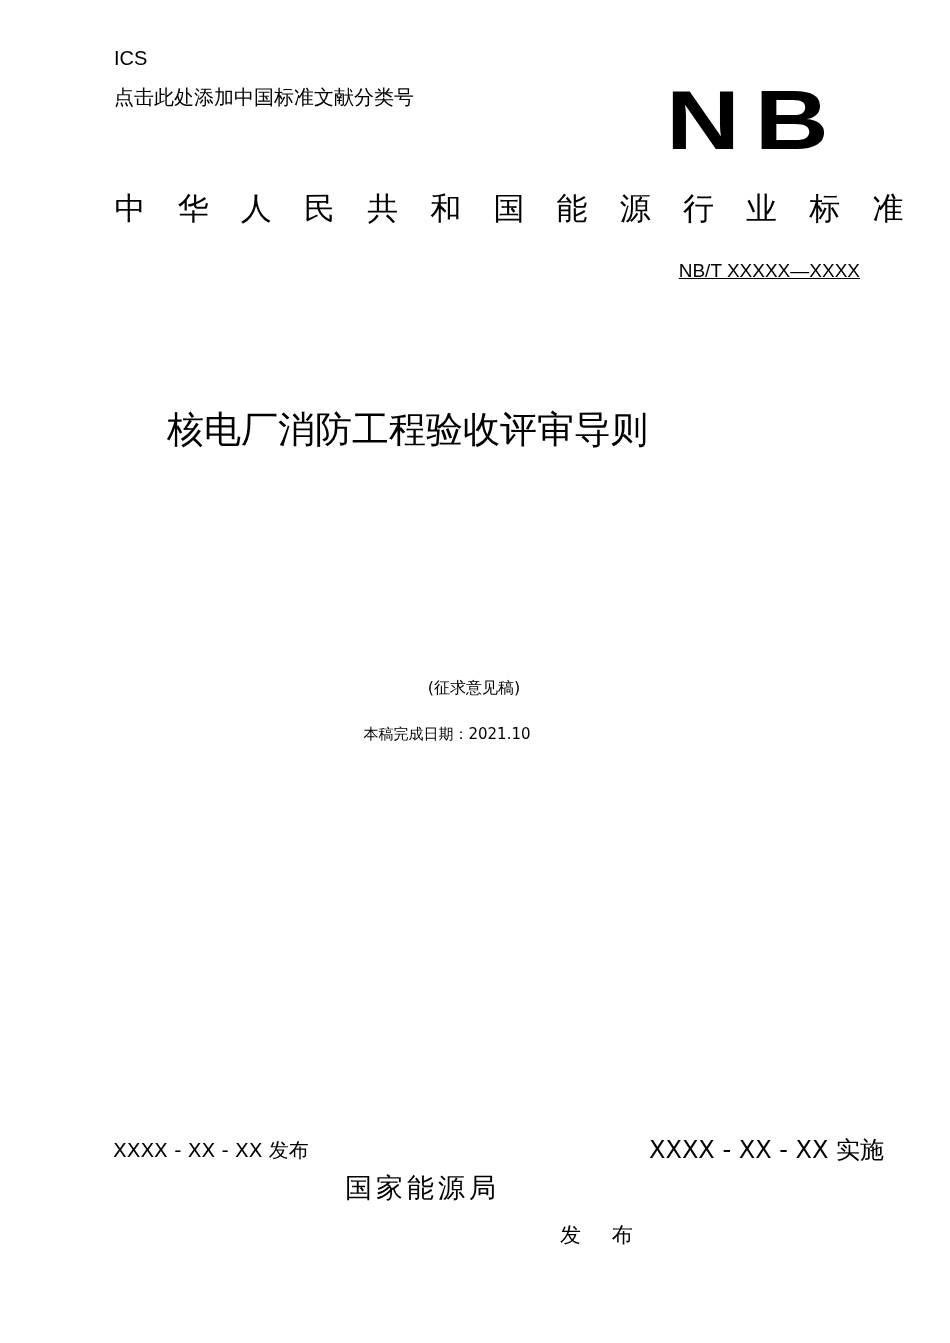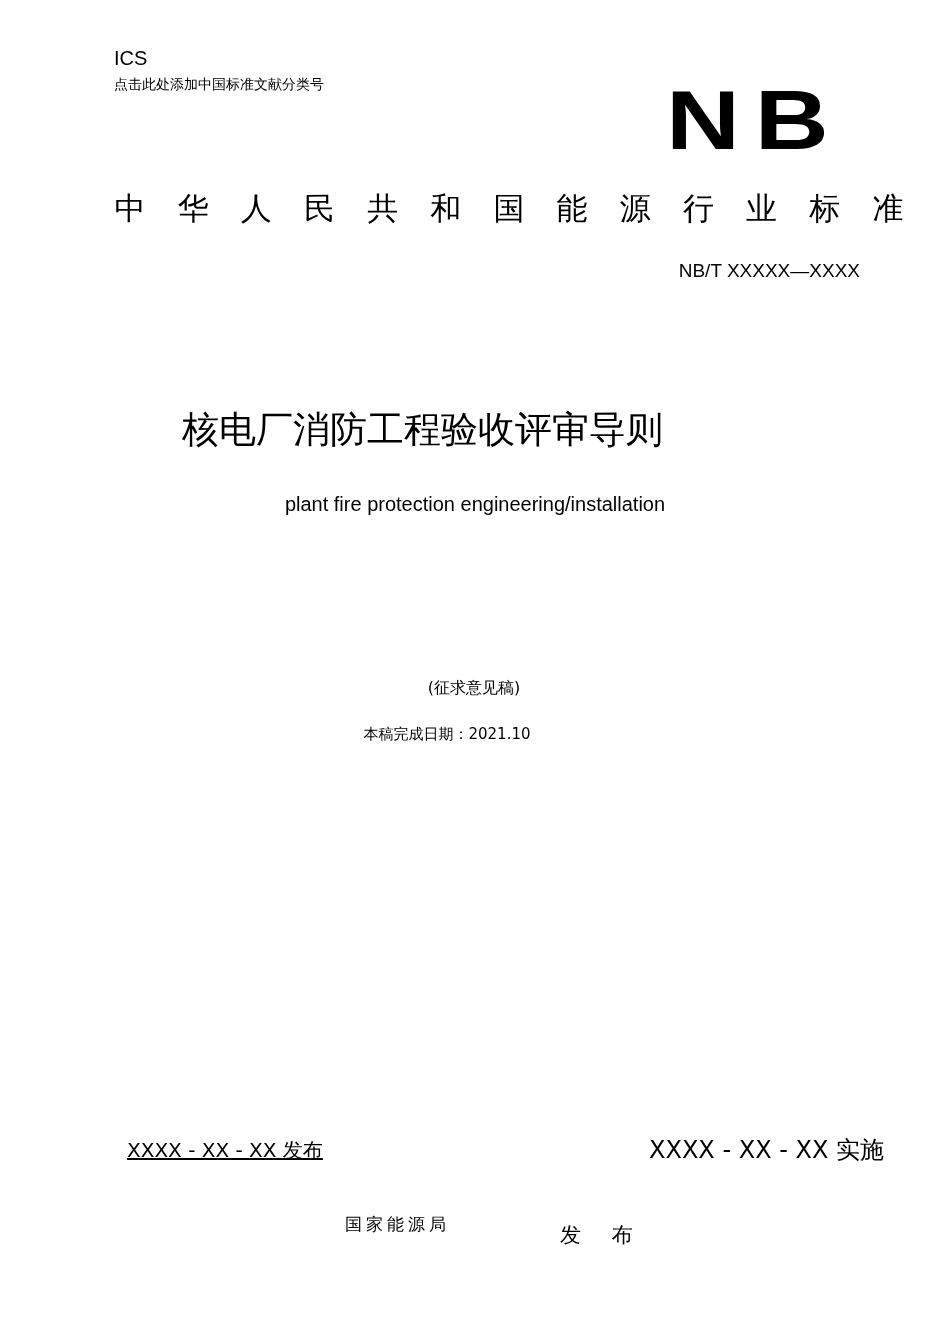--- a/index.html
+++ b/index.html
@@ -16,22 +16,22 @@
       font-family: "DejaVu Sans", "Liberation Sans", sans-serif;
     }
     .abs { position: absolute; white-space: nowrap; }
 
     .ics {
       left: 114px; top: 49px;
       font-size: 20px; line-height: 18px;
       font-family: "Liberation Sans", sans-serif;
     }
     .clc {
-      left: 114px; top: 75px;
-      font-size: 14px; line-height: 18px;
+      left: 114px; top: 88px;
+      font-size: 20px; line-height: 18px;
     }
     .logo {
       left: 666px; top: 78px;
       font-family: "Liberation Sans", sans-serif;
       font-weight: bold;
       font-size: 84px;
       line-height: 84px;
       letter-spacing: 12px;
       transform: scaleX(1.22);
       transform-origin: left top;
@@ -41,24 +41,24 @@
       width: 790px;
       display: flex;
       justify-content: space-between;
       font-size: 31px;
       line-height: 40px;
     }
     .std-title span { display: inline-block; width: 32px; text-align: center; }
     .std-no {
       right: 90px; top: 259px;
       font-family: "Liberation Sans", sans-serif;
-      font-size: 19px; line-height: 24px;
+      font-size: 19px; line-height: 24px; text-decoration: underline;
     }
     .doc-title-cn {
-      left: 16px; width: 868px; top: 406px;
+      left: 1px; width: 868px; top: 406px;
       text-align: center;
       padding-right: 0;
       font-size: 37px; line-height: 48px;
     }
     .doc-title-cn .inner { display: inline-block; margin-left: -55px; }
     .doc-title-en {
       left: 0; width: 950px; top: 488px;
       text-align: center;
       font-family: "Liberation Sans", sans-serif;
       font-size: 20px; line-height: 32px;
@@ -68,30 +68,30 @@
       text-align: center;
       font-size: 16px; line-height: 22px;
     }
     .draft .inner { display: inline-block; margin-left: 0; }
     .date {
       left: 0; width: 894px; top: 724px;
       text-align: center;
       font-size: 15px; line-height: 20px;
     }
     .issue {
-      left: 127px; top: 1137px;
-      font-size: 20px; line-height: 26px; text-decoration: underline;
+      left: 113px; top: 1137px;
+      font-size: 20px; line-height: 26px;
     }
     .impl {
       right: 66px; top: 1137px;
       font-size: 24px; line-height: 26px;
     }
     .issuer {
-      left: 345px; top: 1209px;
-      font-size: 17px; line-height: 30px;
+      left: 345px; top: 1173px;
+      font-size: 27px; line-height: 30px;
       letter-spacing: 4px;
     }
     .publish {
       left: 560px; top: 1221px;
       font-size: 21px; line-height: 28px;
       letter-spacing: 12px;
     }
   </style>
 </head>
 <body>
@@ -117,21 +117,20 @@
   <span>准</span>
 </div>
 
 <div class="abs std-no">NB/T XXXXX—XXXX</div>
 
 <div class="abs doc-title-cn">
   <span class="inner">核电厂消防工程验收评审导则</span>
 </div>
 
 <div class="abs doc-title-en">
-  <div>plant fire protection engineering/installation</div>
 </div>
 
 <div class="abs draft">
   <span class="inner">(征求意见稿)</span>
 </div>
 
 <div class="abs date">本稿完成日期：2021.10</div>
 
 <div class="abs issue">XXXX - XX - XX 发布</div>
 <div class="abs impl">XXXX - XX - XX 实施</div>

